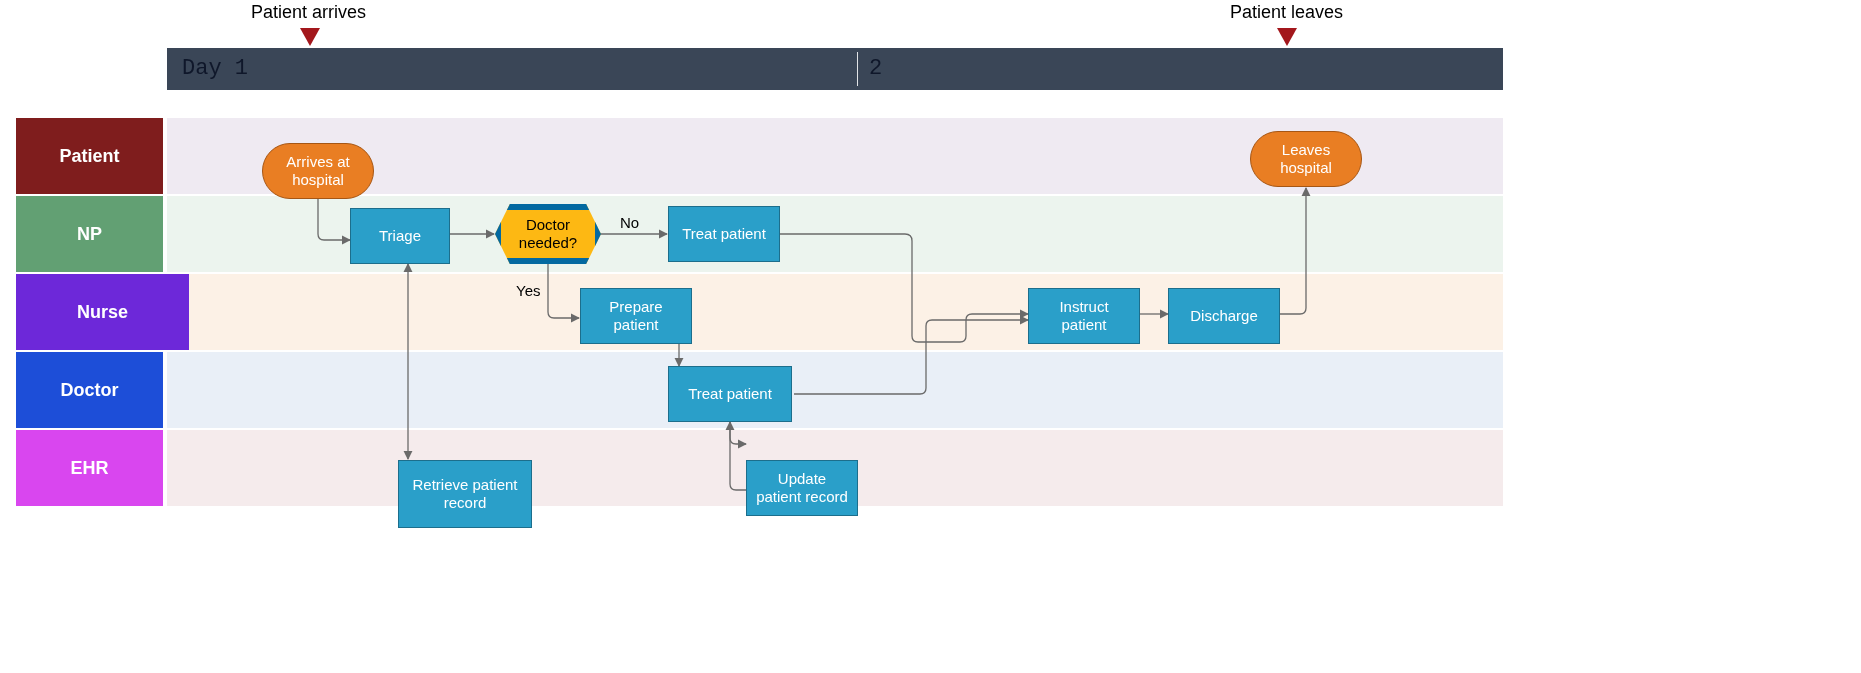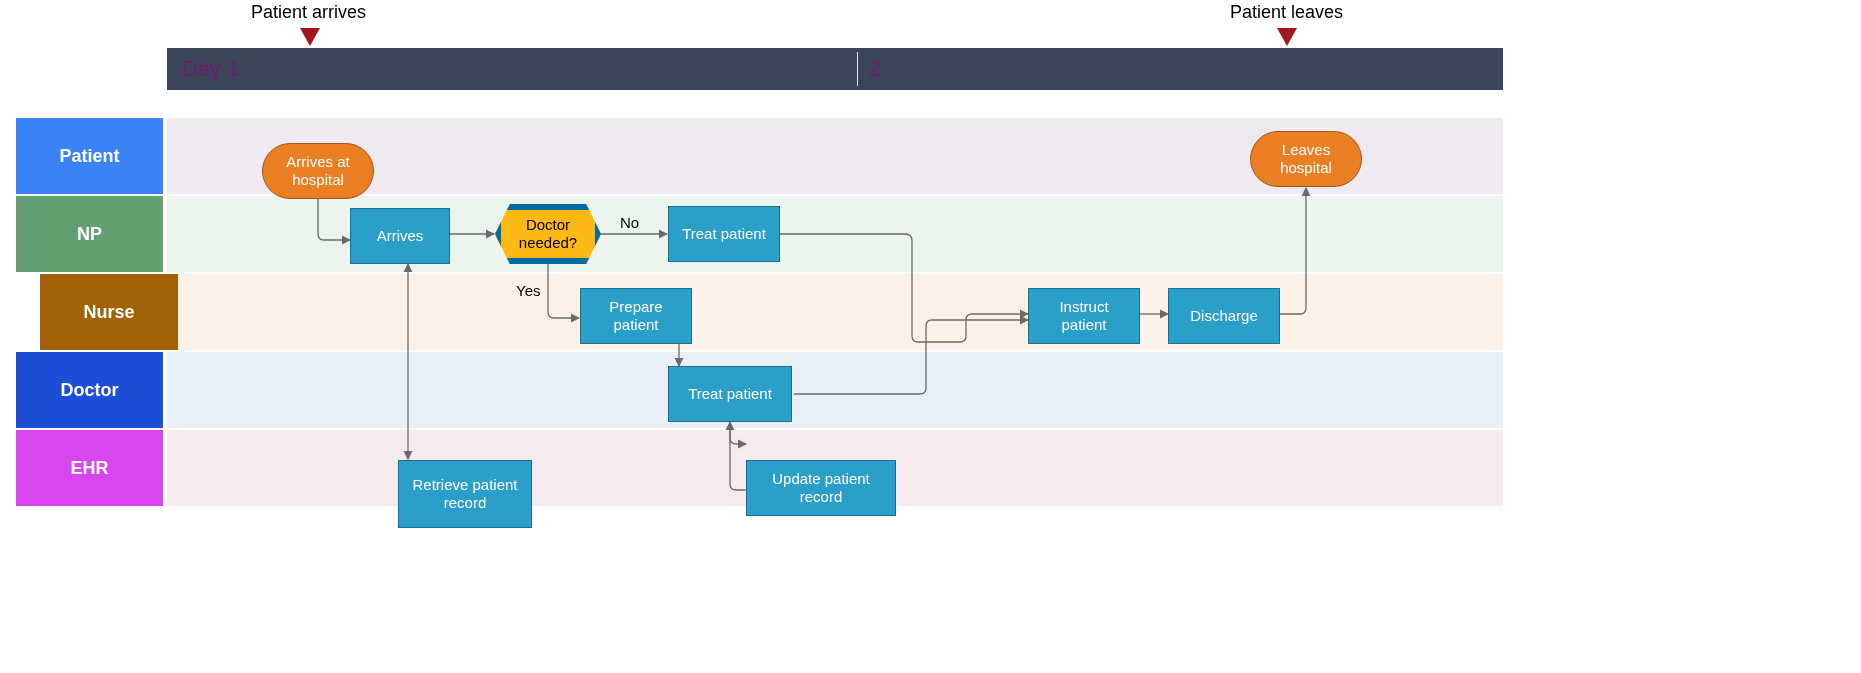--- a/index.html
+++ b/index.html
@@ -16,22 +16,23 @@
     height: 673px;
   }
   
   .timeline-bar {
     position: absolute;
     background: #3a4657;
     color: #fff;
   }
   .timeline-label {
     position: absolute;
-    color: #701a75;
+    color: #0f172a;
     font-size: 22px;
+    font-family: Liberation Mono, monospace;
   }
   .timeline-div {
     position: absolute;
     background: #ffffff;
   }
   
   .event-label {
     position: absolute;
     font-weight: 400;
     font-size: 18px;
@@ -118,23 +119,23 @@
   <div class="timeline-label" style="left:182px; top:56px;">Day 1</div>
   <div class="timeline-div" style="left:857px; top:52px; width:1px; height:34px; opacity:0.85;"></div>
   <div class="timeline-label" style="left:869px; top:56px;">2</div>
 
   <div class="lane-band" style="left:167px; top:118px; width:1336px; height:76px; background:#efeaf2;"></div>
   <div class="lane-band" style="left:167px; top:196px; width:1336px; height:76px; background:#ecf4ee;"></div>
   <div class="lane-band" style="left:167px; top:274px; width:1336px; height:76px; background:#fcf1e6;"></div>
   <div class="lane-band" style="left:167px; top:352px; width:1336px; height:76px; background:#e9eff7;"></div>
   <div class="lane-band" style="left:167px; top:430px; width:1336px; height:76px; background:#f5ebec;"></div>
 
-  <div class="lane-label" style="left:16px; top:118px; width:147px; height:76px; background:#3b82f6;">Patient</div>
+  <div class="lane-label" style="left:16px; top:118px; width:147px; height:76px; background:#7f1d1d;">Patient</div>
   <div class="lane-label" style="left:16px; top:196px; width:147px; height:76px; background:#62a073;">NP</div>
-  <div class="lane-label" style="left:16px; top:274px; width:138px; height:76px; background:#a16207;margin-left:24px;">Nurse</div>
+  <div class="lane-label" style="left:16px; top:274px; width:173px; height:76px; background:#6d28d9;">Nurse</div>
   <div class="lane-label" style="left:16px; top:352px; width:147px; height:76px; background:#1d4ed8;">Doctor</div>
   <div class="lane-label" style="left:16px; top:430px; width:147px; height:76px; background:#d946ef;">EHR</div>
 
   <svg class="edges">
     <defs>
       <marker id="arrow" viewBox="0 0 10 10" refX="9" refY="5" markerWidth="7" markerHeight="7" orient="auto-start-reverse">
         <path d="M 0 0 L 10 5 L 0 10 z" fill="#6a6a6a"></path>
       </marker>
     </defs>
     <g stroke="#6a6a6a" stroke-width="1.3" fill="none" marker-end="url(#arrow)">
@@ -160,33 +161,33 @@
       <path d="M 794 394 L 920 394 Q 926 394 926 388 L 926 326 Q 926 320 932 320 L 1028 320"></path>
 
       <path d="M 1140 314 L 1168 314"></path>
 
       <path d="M 1280 314 L 1300 314 Q 1306 314 1306 308 L 1306 188"></path>
     </g>
   </svg>
 
   <div class="node term" style="left:262px; top:131px; width:112px; height:56px;margin-top:12px;">Arrives at hospital</div>
 
-  <div class="node proc" style="left:350px; top:208px; width:100px; height:56px;">Arrives</div>
+  <div class="node proc" style="left:350px; top:208px; width:100px; height:56px;">Triage</div>
 
   <div class="node dec" style="left:495px; top:204px; width:106px; height:60px;">Doctor needed?</div>
 
   <div class="node proc" style="left:668px; top:206px; width:112px; height:56px;">Treat patient</div>
 
   <div class="node proc" style="left:580px; top:288px; width:112px; height:56px;">Prepare patient</div>
 
   <div class="node proc" style="left:668px; top:366px; width:124px; height:56px;">Treat patient</div>
 
   <div class="node proc" style="left:352px; top:460px; width:134px; height:68px;margin-left:46px;">Retrieve patient record</div>
 
-  <div class="node proc" style="left:746px; top:460px; width:150px; height:56px;">Update patient record</div>
+  <div class="node proc" style="left:746px; top:460px; width:112px; height:56px;">Update patient record</div>
 
   <div class="node proc" style="left:1028px; top:288px; width:112px; height:56px;">Instruct patient</div>
 
   <div class="node proc" style="left:1168px; top:288px; width:112px; height:56px;">Discharge</div>
 
   <div class="node term" style="left:1250px; top:131px; width:112px; height:56px;">Leaves hospital</div>
 
   <div class="edge-label" style="left:620px; top:214px;">No</div>
   <div class="edge-label" style="left:516px; top:282px;">Yes</div>
 

